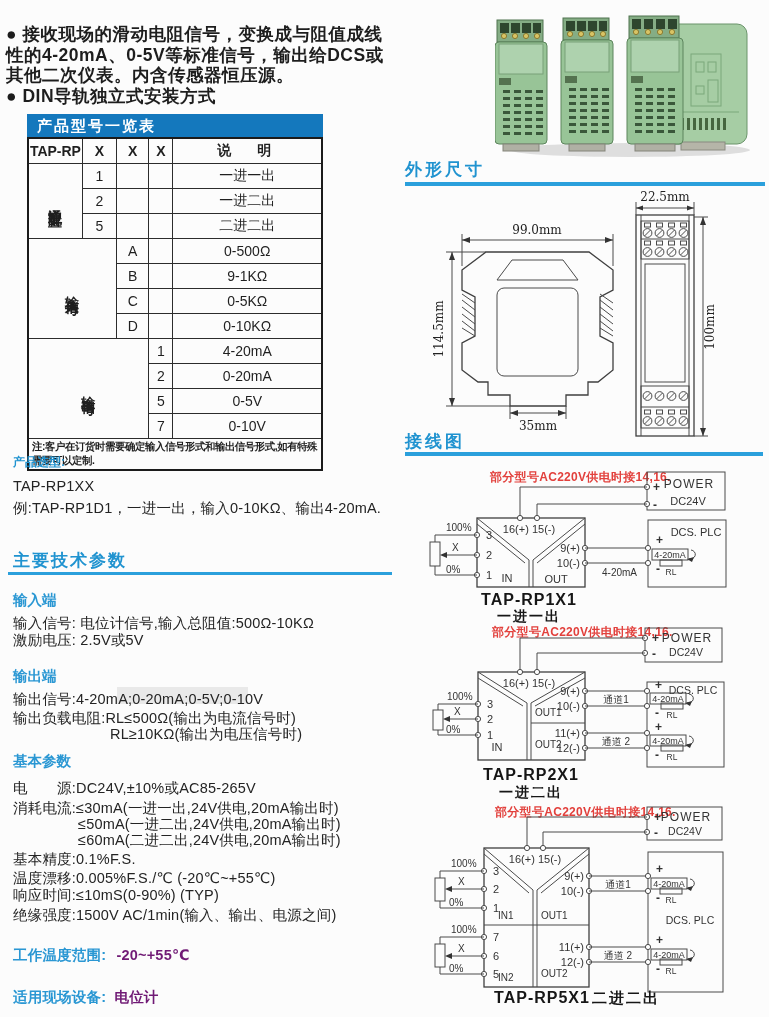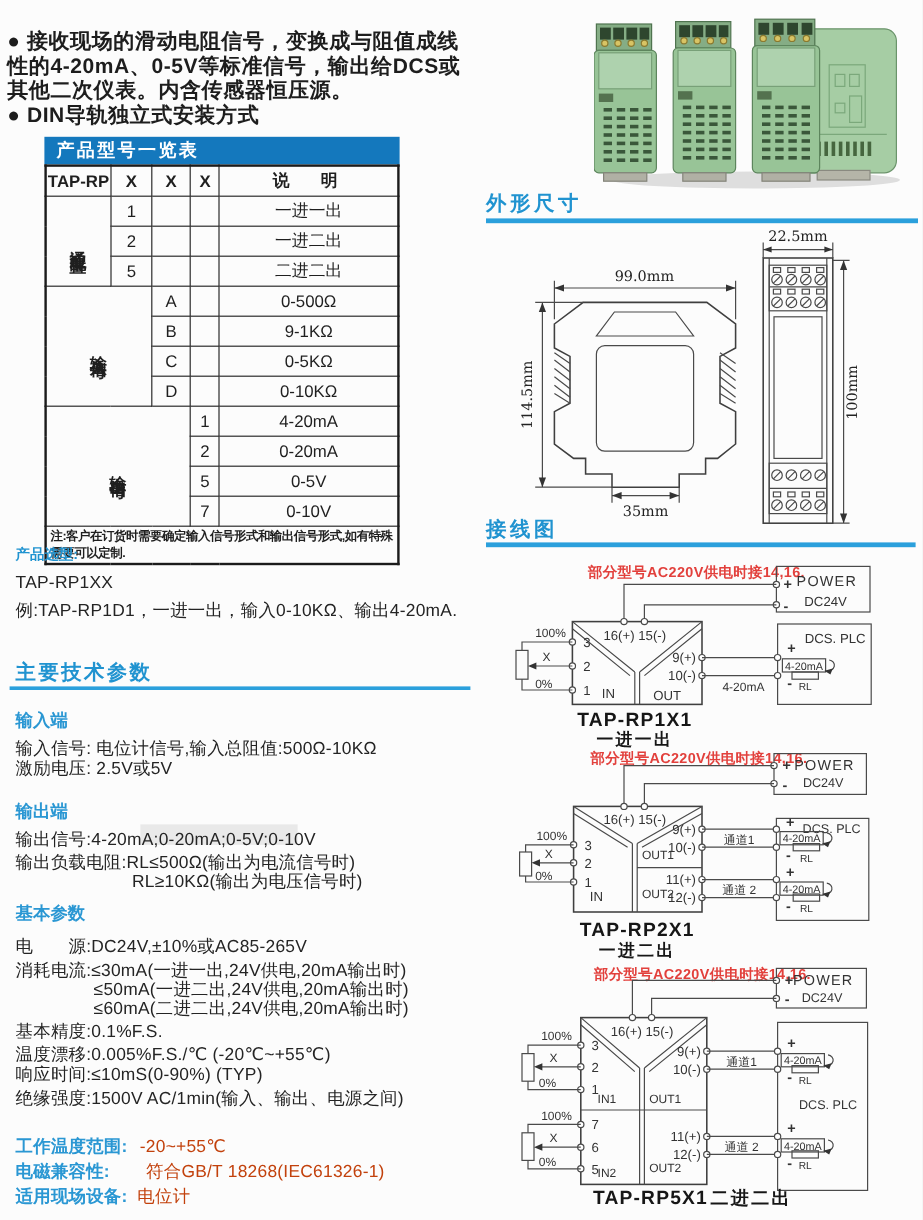--- a/index.html
+++ b/index.html
@@ -3,40 +3,40 @@
 <meta charset="utf-8">
 <style>
   html,body{margin:0;padding:0;background:#e8e8e8;}
   .page{position:relative;width:769px;height:1017px;background:#fcfcfc;overflow:hidden;
         font-family:"Liberation Sans","DejaVu Sans",sans-serif;color:#262626;}
   .abs{position:absolute;white-space:nowrap;}
   
   .intro{position:absolute;left:6px;top:24px;width:392px;font-size:17.5px;line-height:20.5px;
          font-weight:600;letter-spacing:.5px;white-space:normal;color:#1d1d1d;}
   
-  .tbl-wrap{position:absolute;left:37px;top:114px;width:331px;}
+  .tbl-wrap{position:absolute;left:27px;top:114px;width:331px;}
   .tbl-title{box-sizing:border-box;width:296px;height:23px;line-height:23px;background:#1478bd;
              color:#fff;font-size:15px;font-weight:bold;padding-left:10px;letter-spacing:2px;}
   table.mtable{border-collapse:collapse;table-layout:fixed;width:296px;border:2px solid #1b1b1b;}
   table.mtable td{border:1px solid #2c2c2c;height:24px;padding:0;text-align:center;
                   font-size:14px;color:#1f1f1f;overflow:hidden;}
   td.c-model{font-size:12.5px;letter-spacing:0;}
   td.hd{font-weight:600;font-size:14.5px;margin-left:32px;}
   td.desc{text-align:left;padding-left:10px;font-size:14.5px;}
   td.desc-hd{text-align:center;font-weight:600;letter-spacing:6px;}
   td.vlab{writing-mode:vertical-rl;text-orientation:upright;font-size:13.5px;letter-spacing:2px;
           font-weight:600;}
   tr.noterow td{font-size:10.4px;height:18px;text-align:left;padding:1px 3px;font-weight:600;
                 letter-spacing:-.4px;}
   
   .h-blue{position:absolute;color:#2093d0;font-weight:bold;white-space:nowrap;}
   .rule{position:absolute;background:#2ba0dc;}
   .spec{position:absolute;font-size:14.5px;color:#242424;white-space:nowrap;letter-spacing:.2px;}
   .spec b.lab{color:#2a97d3;font-weight:600;}
-  .spec .val{color:#c2410c;font-weight:400;}
+  .spec .val{color:#701a75;font-weight:700;}
   .sect{position:absolute;font-size:14.5px;font-weight:bold;color:#2a97d3;white-space:nowrap;}
   .artifact{position:absolute;background:#d6d6d6;opacity:.5;}
   svg text{font-family:"Liberation Sans","DejaVu Sans",sans-serif;fill:#333;}
   svg .dimtxt{font-family:"DejaVu Serif",serif;font-size:12px;fill:#222;}
   svg .ln{stroke:#4a4a4a;stroke-width:1;fill:none;}
   svg .ln2{stroke:#3f3f3f;stroke-width:1.3;fill:none;}
   svg .term{fill:#fff;stroke:#4a4a4a;stroke-width:1;}
   svg .rednote{fill:#e2403c;font-weight:bold;font-size:12px;letter-spacing:.3px;}
   svg .cap{font-size:16px;font-weight:bold;fill:#161616;letter-spacing:1px;}
   svg .cap2{font-size:14px;font-weight:bold;fill:#161616;letter-spacing:2px;}
@@ -158,24 +158,20 @@
   <div class="spec" style="left:78px;top:815px;">≤50mA(一进二出,24V供电,20mA输出时)</div>
   <div class="spec" style="left:78px;top:831px;">≤60mA(二进二出,24V供电,20mA输出时)</div>
   <div class="spec" style="left:13px;top:850px;">基本精度:0.1%F.S.</div>
   <div class="spec" style="left:13px;top:869px;">温度漂移:0.005%F.S./℃ (-20℃~+55℃)</div>
   <div class="spec" style="left:13px;top:886px;">响应时间:≤10mS(0-90%) (TYP)</div>
   <div class="spec" style="left:13px;top:906px;">绝缘强度:1500V AC/1min(输入、输出、电源之间)</div>
 
   <div class="spec" style="left:13px;top:946px;">
     <b class="lab">工作温度范围:</b>
     <span class="val" style="margin-left:6px;">-20~+55℃</span>
-  </div>
-  <div class="spec" style="left:13px;top:967px;">
-    <b class="lab">电磁兼容性:</b>
-    <span class="val" style="margin-left:26px;">符合GB/T 18268(IEC61326-1)</span>
   </div>
   <div class="spec" style="left:13px;top:988px;">
     <b class="lab">适用现场设备:</b>
     <span class="val" style="margin-left:4px;">电位计</span>
   </div>
 
   <svg class="abs" style="left:495px;top:2px;" width="274" height="156" viewBox="0 0 274 156">
     <ellipse cx="135" cy="148" rx="120" ry="7" fill="#dedede"></ellipse>
     <g>
       <rect x="160" y="22" width="92" height="120" rx="10" fill="#a6cda4" stroke="#6b946b"></rect>

